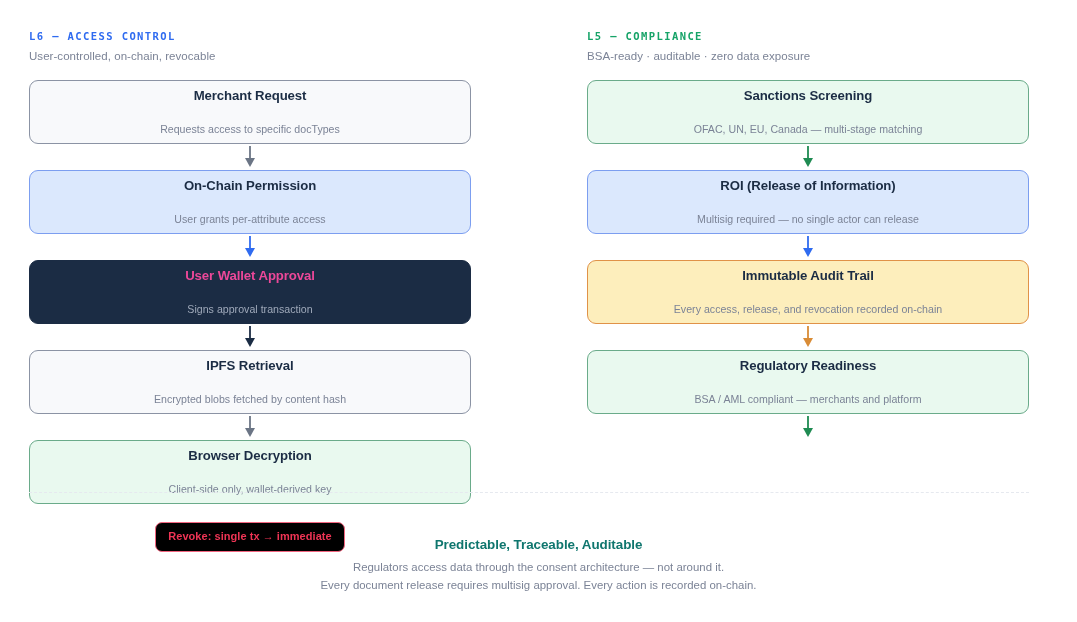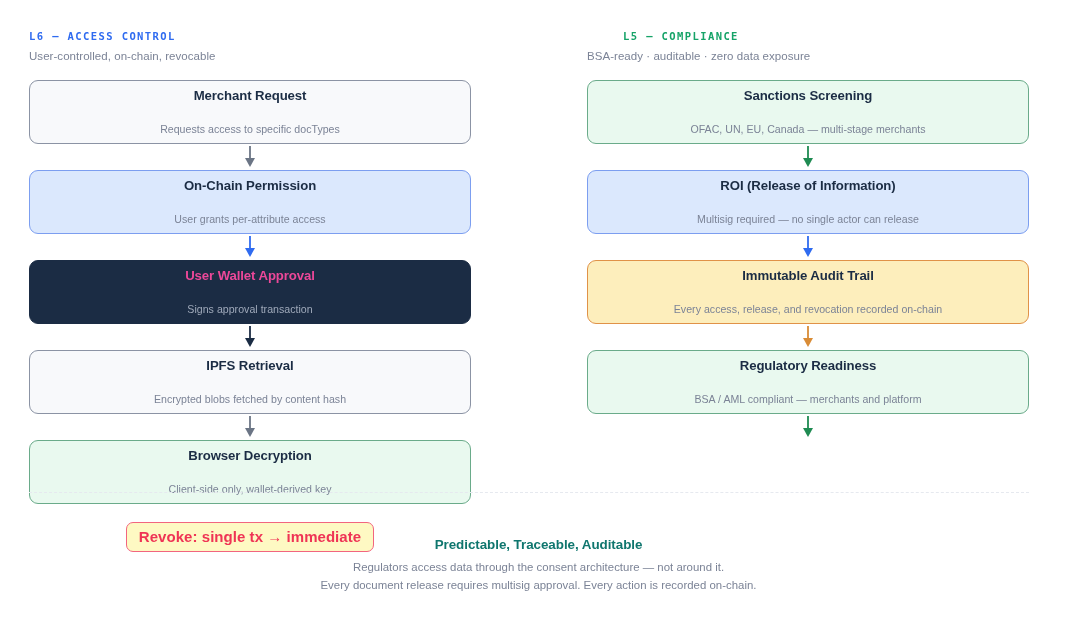--- a/index.html
+++ b/index.html
@@ -35,21 +35,21 @@
   
   .col-kicker {
     font-family: "DejaVu Sans Mono", "Liberation Mono", monospace;
     font-size: 10.5px;
     font-weight: bold;
     letter-spacing: 1.4px;
     line-height: 13px;
     margin-bottom: 6px;
   }
   .col-kicker.accent-blue  { color: #2f6bf0; }
-  .col-kicker.accent-green { color: #16a368; margin-left: 36px; }
+  .col-kicker.accent-green { color: #16a368; }
 
   .col-sub {
     font-size: 11.5px;
     color: #7b8396;
     line-height: 14px;
     letter-spacing: 0.05px;
   }
 
   .flow { margin-top: 17px; }
 
@@ -100,24 +100,24 @@
   .connector svg { display: block; }
 
   
   .badge-row {
     margin-top: 18px;
     display: flex;
     justify-content: center;
   }
   .badge {
     border: 1.3px solid #f2657f;
-    background: #fef9c3;
+    background: #000000;
     color: #ef3455;
     border-radius: 7px;
-    font-size: 15px;
+    font-size: 11px;
     font-weight: bold;
     letter-spacing: 0.05px;
     padding: 7px 12px 8px;
     line-height: 13px;
     white-space: nowrap;
   }
 
   
   .divider {
     position: absolute;
@@ -207,21 +207,21 @@
         <div class="badge-row">
           <div class="badge" style="color: rgb(239, 52, 85);">Revoke: single tx → immediate</div>
         </div>
       </div>
       <div class="column">
         <div class="col-kicker accent-green" style="color: rgb(22, 163, 104);">L5 — COMPLIANCE</div>
         <div class="col-sub">BSA-ready · auditable · zero data exposure</div>
         <div class="flow">
           <div class="node v-green">
             <div class="node-title">Sanctions Screening</div>
-            <div class="node-desc">OFAC, UN, EU, Canada — multi-stage merchants</div>
+            <div class="node-desc">OFAC, UN, EU, Canada — multi-stage matching</div>
           </div>
           <div class="connector">
             <svg width="14" height="22" viewBox="0 0 14 22">
               <line x1="7" y1="0" x2="7" y2="14" stroke="#1f8b52" stroke-width="1.8"></line>
               <polygon points="7,21 2,12 12,12" fill="#1f8b52"></polygon>
             </svg>
           </div>
           <div class="node v-blue">
             <div class="node-title">ROI (Release of Information)</div>
             <div class="node-desc">Multisig required — no single actor can release</div>

